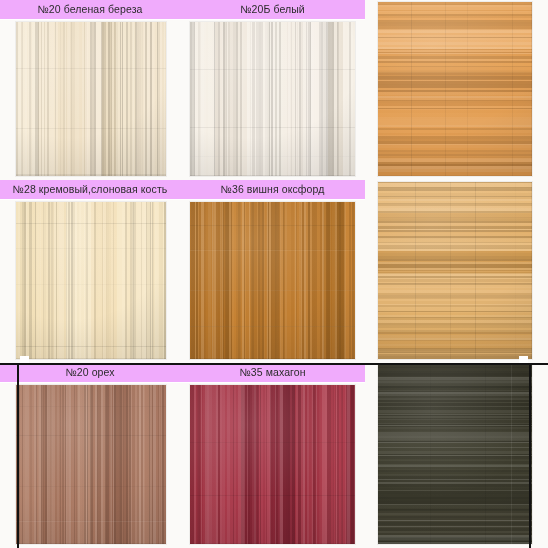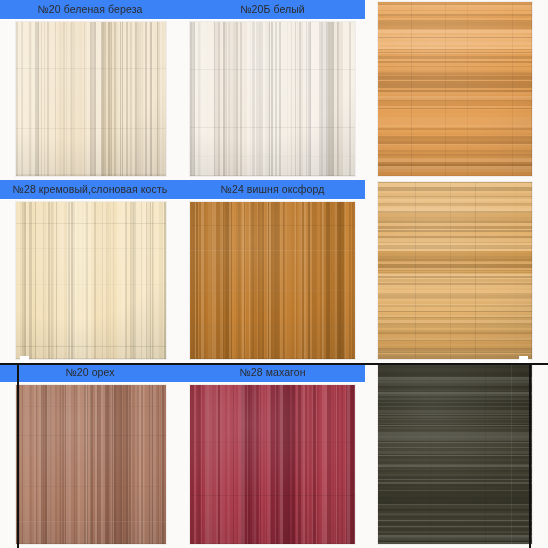--- a/index.html
+++ b/index.html
@@ -29,21 +29,21 @@
   .cell{
     position:relative;
     display:flex;
     flex-direction:column;
     box-sizing:border-box;
     background:#ffffff;
   }
   .label-strip{
     height:20px;
     flex:0 0 20px;
-    background:#3b82f6;
+    background:#f0abfc;
     display:flex;
     align-items:center;
     justify-content:center;
     box-sizing:border-box;
     border-bottom:1px solid #ffffff;
   }
   .label-text{
     font-size:10.5px;
     line-height:11px;
     color:#2b2b2b;
@@ -139,21 +139,21 @@
       </div>
       <div class="tile-wrap">
         <div class="tile" id="tile-3">
           <div class="grain" style="background: radial-gradient(120% 90% at 35% 25%, rgba(255, 255, 255, 0.1), rgba(0, 0, 0, 0) 55%, rgba(0, 0, 0, 0.1) 100%), linear-gradient(rgba(0, 0, 0, 0) 0%, rgba(0, 0, 0, 0) 13.39%, rgba(0, 0, 0, 0.09) 13.74%, rgba(255, 255, 255, 0.07) 14.09%, rgba(0, 0, 0, 0) 14.09%, rgba(0, 0, 0, 0) 29.51%, rgba(0, 0, 0, 0.09) 29.86%, rgba(255, 255, 255, 0.07) 30.21%, rgba(0, 0, 0, 0) 30.21%, rgba(0, 0, 0, 0) 52.46%, rgba(0, 0, 0, 0.09) 52.81%, rgba(255, 255, 255, 0.07) 53.16%, rgba(0, 0, 0, 0) 53.16%, rgba(0, 0, 0, 0) 91.68%, rgba(0, 0, 0, 0.09) 92.03%, rgba(255, 255, 255, 0.07) 92.38%, rgba(0, 0, 0, 0) 92.38%, rgba(0, 0, 0, 0) 99.3%, rgba(0, 0, 0, 0.09) 99.65%, rgba(255, 255, 255, 0.07) 100%), linear-gradient(90deg, rgba(255, 255, 255, 0.04) 0%, rgba(255, 255, 255, 0.04) 1.34%, rgba(255, 255, 255, 0.137) 1.34%, rgba(255, 255, 255, 0.137) 2.9%, rgba(0, 0, 0, 0.024) 2.9%, rgba(0, 0, 0, 0.024) 4.15%, rgba(0, 0, 0, 0.09) 4.15%, rgba(0, 0, 0, 0.09) 5.56%, rgba(0, 0, 0, 0.145) 5.56%, rgba(0, 0, 0, 0.145) 6.81%, rgba(255, 255, 255, 0.15) 6.81%, rgba(255, 255, 255, 0.15) 7.17%, rgba(255, 255, 255, 0.035) 7.17%, rgba(255, 255, 255, 0.035) 7.43%, rgba(255, 255, 255, 0.07) 7.43%, rgba(255, 255, 255, 0.07) 8.94%, rgba(0, 0, 0, 0.114) 8.94%, rgba(0, 0, 0, 0.114) 10.41%, rgba(255, 255, 255, 0.004) 10.41%, rgba(255, 255, 255, 0.004) 11.49%, rgba(0, 0, 0, 0.004) 11.49%, rgba(0, 0, 0, 0.004) 12.8%, rgba(0, 0, 0, 0.133) 12.8%, rgba(0, 0, 0, 0.133) 13.45%, rgba(255, 255, 255, 0.03) 13.45%, rgba(255, 255, 255, 0.03) 14.29%, rgba(255, 255, 255, 0.075) 14.29%, rgba(255, 255, 255, 0.075) 15.3%, rgba(255, 255, 255, 0.047) 15.3%, rgba(255, 255, 255, 0.047) 16.19%, rgba(255, 255, 255, 0.07) 16.19%, rgba(255, 255, 255, 0.07) 16.97%, rgba(0, 0, 0, 0) 16.97%, rgba(0, 0, 0, 0) 18.03%, rgba(0, 0, 0, 0.07) 18.03%, rgba(0, 0, 0, 0.07) 18.39%, rgba(0, 0, 0, 0.024) 18.39%, rgba(0, 0, 0, 0.024) 19.73%, rgba(255, 255, 255, 0.027) 19.73%, rgba(255, 255, 255, 0.027) 21.14%, rgba(0, 0, 0, 0.118) 21.14%, rgba(0, 0, 0, 0.118) 22.45%, rgba(0, 0, 0, 0.02) 22.45%, rgba(0, 0, 0, 0.02) 23.22%, rgba(0, 0, 0, 0.08) 23.22%, rgba(0, 0, 0, 0.08) 24.49%, rgba(0, 0, 0, 0.035) 24.49%, rgba(0, 0, 0, 0.035) 25.3%, rgba(255, 255, 255, 0.1) 25.3%, rgba(255, 255, 255, 0.1) 26.92%, rgba(0, 0, 0, 0.12) 26.92%, rgba(0, 0, 0, 0.12) 27.5%, rgba(255, 255, 255, 0.09) 27.5%, rgba(255, 255, 255, 0.09) 28.82%, rgba(255, 255, 255, 0.15) 28.82%, rgba(255, 255, 255, 0.15) 30.41%, rgba(0, 0, 0, 0.075) 30.41%, rgba(0, 0, 0, 0.075) 30.74%, rgba(255, 255, 255, 0.133) 30.74%, rgba(255, 255, 255, 0.133) 31.75%, rgba(0, 0, 0, 0.01) 31.75%, rgba(0, 0, 0, 0.01) 33.07%, rgba(0, 0, 0, 0.067) 33.07%, rgba(0, 0, 0, 0.067) 33.87%, rgba(255, 255, 255, 0.035) 33.87%, rgba(255, 255, 255, 0.035) 34.55%, rgba(0, 0, 0, 0.11) 34.55%, rgba(0, 0, 0, 0.11) 35.96%, rgba(0, 0, 0, 0) 35.96%, rgba(0, 0, 0, 0) 36.83%, rgba(0, 0, 0, 0.145) 36.83%, rgba(0, 0, 0, 0.145) 38.18%, rgba(0, 0, 0, 0.05) 38.18%, rgba(0, 0, 0, 0.05) 39.2%, rgba(255, 255, 255, 0.106) 39.2%, rgba(255, 255, 255, 0.106) 40.69%, rgba(0, 0, 0, 0.016) 40.69%, rgba(0, 0, 0, 0.016) 41.69%, rgba(255, 255, 255, 0.02) 41.69%, rgba(255, 255, 255, 0.02) 42.86%, rgba(255, 255, 255, 0.067) 42.86%, rgba(255, 255, 255, 0.067) 43.16%, rgba(0, 0, 0, 0.03) 43.16%, rgba(0, 0, 0, 0.03) 43.61%, rgba(0, 0, 0, 0.008) 43.61%, rgba(0, 0, 0, 0.008) 45.2%, rgba(255, 255, 255, 0.086) 45.2%, rgba(255, 255, 255, 0.086) 45.84%, rgba(0, 0, 0, 0.024) 45.84%, rgba(0, 0, 0, 0.024) 46.67%, rgba(255, 255, 255, 0.13) 46.67%, rgba(255, 255, 255, 0.13) 46.97%, rgba(0, 0, 0, 0.082) 46.97%, rgba(0, 0, 0, 0.082) 48.1%, rgba(255, 255, 255, 0.035) 48.1%, rgba(255, 255, 255, 0.035) 49.19%, rgba(255, 255, 255, 0.055) 49.19%, rgba(255, 255, 255, 0.055) 50.33%, rgba(255, 255, 255, 0.11) 50.33%, rgba(255, 255, 255, 0.11) 51.75%, rgba(0, 0, 0, 0.094) 51.75%, rgba(0, 0, 0, 0.094) 53.13%, rgba(255, 255, 255, 0.04) 53.13%, rgba(255, 255, 255, 0.04) 54.65%, rgba(255, 255, 255, 0.06) 54.65%, rgba(255, 255, 255, 0.06) 56.05%, rgba(255, 255, 255, 0.043) 56.05%, rgba(255, 255, 255, 0.043) 57.04%, rgba(255, 255, 255, 0.04) 57.04%, rgba(255, 255, 255, 0.04) 57.34%, rgba(0, 0, 0, 0.06) 57.34%, rgba(0, 0, 0, 0.06) 58.29%, rgba(255, 255, 255, 0.14) 58.29%, rgba(255, 255, 255, 0.14) 58.81%, rgba(255, 255, 255, 0.098) 58.81%, rgba(255, 255, 255, 0.098) 60.11%, rgba(0, 0, 0, 0.05) 60.11%, rgba(0, 0, 0, 0.05) 60.47%, rgba(0, 0, 0, 0.03) 60.47%, rgba(0, 0, 0, 0.03) 62.08%, rgba(0, 0, 0, 0.016) 62.08%, rgba(0, 0, 0, 0.016) 63.29%, rgba(255, 255, 255, 0.05) 63.29%, rgba(255, 255, 255, 0.05) 64.78%, rgba(0, 0, 0, 0.063) 64.78%, rgba(0, 0, 0, 0.063) 65.58%, rgba(255, 255, 255, 0.008) 65.58%, rgba(255, 255, 255, 0.008) 66.94%, rgba(255, 255, 255, 0.035) 66.94%, rgba(255, 255, 255, 0.035) 68.43%, rgba(255, 255, 255, 0.055) 68.43%, rgba(255, 255, 255, 0.055) 69.77%, rgba(255, 255, 255, 0.008) 69.77%, rgba(255, 255, 255, 0.008) 70.14%, rgba(255, 255, 255, 0.06) 70.14%, rgba(255, 255, 255, 0.06) 70.99%, rgba(255, 255, 255, 0.125) 70.99%, rgba(255, 255, 255, 0.125) 71.63%, rgba(255, 255, 255, 0.118) 71.63%, rgba(255, 255, 255, 0.118) 72.97%, rgba(0, 0, 0, 0.098) 72.97%, rgba(0, 0, 0, 0.098) 73.81%, rgba(255, 255, 255, 0.016) 73.81%, rgba(255, 255, 255, 0.016) 75.45%, rgba(255, 255, 255, 0.004) 75.45%, rgba(255, 255, 255, 0.004) 75.93%, rgba(0, 0, 0, 0.086) 75.93%, rgba(0, 0, 0, 0.086) 77.41%, rgba(0, 0, 0, 0.07) 77.41%, rgba(0, 0, 0, 0.07) 77.96%, rgba(0, 0, 0, 0.137) 77.96%, rgba(0, 0, 0, 0.137) 78.68%, rgba(0, 0, 0, 0.08) 78.68%, rgba(0, 0, 0, 0.08) 79.72%, rgba(255, 255, 255, 0.02) 79.72%, rgba(255, 255, 255, 0.02) 80.44%, rgba(255, 255, 255, 0.055) 80.44%, rgba(255, 255, 255, 0.055) 81.73%, rgba(0, 0, 0, 0.06) 81.73%, rgba(0, 0, 0, 0.06) 82.09%, rgba(255, 255, 255, 0.063) 82.09%, rgba(255, 255, 255, 0.063) 83.6%, rgba(0, 0, 0, 0.063) 83.6%, rgba(0, 0, 0, 0.063) 83.91%, rgba(0, 0, 0, 0.08) 83.91%, rgba(0, 0, 0, 0.08) 84.31%, rgba(255, 255, 255, 0.098) 84.31%, rgba(255, 255, 255, 0.098) 85.66%, rgba(255, 255, 255, 0.12) 85.66%, rgba(255, 255, 255, 0.12) 86.63%, rgba(0, 0, 0, 0.1) 86.63%, rgba(0, 0, 0, 0.1) 87.4%, rgba(0, 0, 0, 0.03) 87.4%, rgba(0, 0, 0, 0.03) 89.01%, rgba(0, 0, 0, 0.137) 89.01%, rgba(0, 0, 0, 0.137) 90.04%, rgba(255, 255, 255, 0.008) 90.04%, rgba(255, 255, 255, 0.008) 90.54%, rgba(0, 0, 0, 0.125) 90.54%, rgba(0, 0, 0, 0.125) 91.36%, rgba(0, 0, 0, 0.043) 91.36%, rgba(0, 0, 0, 0.043) 91.95%, rgba(255, 255, 255, 0.06) 91.95%, rgba(255, 255, 255, 0.06) 92.89%, rgba(255, 255, 255, 0.15) 92.89%, rgba(255, 255, 255, 0.15) 93.23%, rgba(255, 255, 255, 0.133) 93.23%, rgba(255, 255, 255, 0.133) 94.57%, rgba(255, 255, 255, 0.094) 94.57%, rgba(255, 255, 255, 0.094) 95.03%, rgba(0, 0, 0, 0.027) 95.03%, rgba(0, 0, 0, 0.027) 96.68%, rgba(0, 0, 0, 0.055) 96.68%, rgba(0, 0, 0, 0.055) 96.97%, rgba(0, 0, 0, 0.03) 96.97%, rgba(0, 0, 0, 0.03) 97.79%, rgba(255, 255, 255, 0.106) 97.79%, rgba(255, 255, 255, 0.106) 99%, rgba(0, 0, 0, 0.145) 99%, rgba(0, 0, 0, 0.145) 100%), linear-gradient(90deg, rgb(243, 225, 185) 0%, rgb(243, 225, 185) 16.31%, rgb(244, 226, 188) 16.31%, rgb(244, 226, 188) 33.2%, rgb(248, 234, 202) 33.2%, rgb(248, 234, 202) 50.29%, rgb(244, 225, 186) 50.29%, rgb(244, 225, 186) 67.66%, rgb(247, 231, 196) 67.66%, rgb(247, 231, 196) 77.29%, rgb(247, 232, 199) 77.29%, rgb(247, 232, 199) 91.08%, rgb(246, 230, 194) 91.08%, rgb(246, 230, 194) 100%) rgb(245, 227, 189);"></div>
         </div>
       </div>
     </div>
 
     <div class="cell c1">
       <div class="label-strip">
-        <span class="label-text">№24 вишня оксфорд</span>
+        <span class="label-text">№36 вишня оксфорд</span>
       </div>
       <div class="tile-wrap">
         <div class="tile" id="tile-4">
           <div class="grain" style="background: radial-gradient(120% 90% at 35% 25%, rgba(255, 255, 255, 0.1), rgba(0, 0, 0, 0) 55%, rgba(0, 0, 0, 0.1) 100%), linear-gradient(rgba(0, 0, 0, 0) 0%, rgba(0, 0, 0, 0) 14.73%, rgba(0, 0, 0, 0.09) 15.08%, rgba(255, 255, 255, 0.07) 15.43%, rgba(0, 0, 0, 0) 15.43%, rgba(0, 0, 0, 0) 30.21%, rgba(0, 0, 0, 0.09) 30.56%, rgba(255, 255, 255, 0.07) 30.91%, rgba(0, 0, 0, 0) 30.91%, rgba(0, 0, 0, 0) 55.77%, rgba(0, 0, 0, 0.09) 56.12%, rgba(255, 255, 255, 0.07) 56.47%, rgba(0, 0, 0, 0) 56.47%, rgba(0, 0, 0, 0) 78.78%, rgba(0, 0, 0, 0.09) 79.13%, rgba(255, 255, 255, 0.07) 79.48%, rgba(0, 0, 0, 0) 79.48%, rgba(0, 0, 0, 0) 99.3%, rgba(0, 0, 0, 0.09) 99.65%, rgba(255, 255, 255, 0.07) 100%), linear-gradient(90deg, rgba(0, 0, 0, 0.067) 0%, rgba(0, 0, 0, 0.067) 0.65%, rgba(0, 0, 0, 0.12) 0.65%, rgba(0, 0, 0, 0.12) 1.59%, rgba(0, 0, 0, 0.125) 1.59%, rgba(0, 0, 0, 0.125) 2.8%, rgba(255, 255, 255, 0.137) 2.8%, rgba(255, 255, 255, 0.137) 3.75%, rgba(0, 0, 0, 0.153) 3.75%, rgba(0, 0, 0, 0.153) 4.74%, rgba(255, 255, 255, 0.07) 4.74%, rgba(255, 255, 255, 0.07) 5.46%, rgba(0, 0, 0, 0.063) 5.46%, rgba(0, 0, 0, 0.063) 6.47%, rgba(0, 0, 0, 0.004) 6.47%, rgba(0, 0, 0, 0.004) 6.88%, rgba(255, 255, 255, 0.14) 6.88%, rgba(255, 255, 255, 0.14) 8.44%, rgba(0, 0, 0, 0.055) 8.44%, rgba(0, 0, 0, 0.055) 9.15%, rgba(0, 0, 0, 0.04) 9.15%, rgba(0, 0, 0, 0.04) 9.57%, rgba(0, 0, 0, 0.01) 9.57%, rgba(0, 0, 0, 0.01) 11.2%, rgba(255, 255, 255, 0.06) 11.2%, rgba(255, 255, 255, 0.06) 12.73%, rgba(255, 255, 255, 0.01) 12.73%, rgba(255, 255, 255, 0.01) 13.38%, rgba(255, 255, 255, 0.153) 13.38%, rgba(255, 255, 255, 0.153) 13.74%, rgba(255, 255, 255, 0.086) 13.74%, rgba(255, 255, 255, 0.086) 14.44%, rgba(0, 0, 0, 0.15) 14.44%, rgba(0, 0, 0, 0.15) 14.71%, rgba(255, 255, 255, 0.13) 14.71%, rgba(255, 255, 255, 0.13) 15.1%, rgba(255, 255, 255, 0.125) 15.1%, rgba(255, 255, 255, 0.125) 15.75%, rgba(0, 0, 0, 0.075) 15.75%, rgba(0, 0, 0, 0.075) 17.08%, rgba(0, 0, 0, 0.05) 17.08%, rgba(0, 0, 0, 0.05) 18.32%, rgba(255, 255, 255, 0.106) 18.32%, rgba(255, 255, 255, 0.106) 18.79%, rgba(255, 255, 255, 0.067) 18.79%, rgba(255, 255, 255, 0.067) 19.1%, rgba(255, 255, 255, 0.118) 19.1%, rgba(255, 255, 255, 0.118) 19.39%, rgba(255, 255, 255, 0.13) 19.39%, rgba(255, 255, 255, 0.13) 20%, rgba(0, 0, 0, 0.137) 20%, rgba(0, 0, 0, 0.137) 20.3%, rgba(0, 0, 0, 0.12) 20.3%, rgba(0, 0, 0, 0.12) 20.66%, rgba(0, 0, 0, 0.035) 20.66%, rgba(0, 0, 0, 0.035) 21.43%, rgba(0, 0, 0, 0.114) 21.43%, rgba(0, 0, 0, 0.114) 22.03%, rgba(0, 0, 0, 0.133) 22.03%, rgba(0, 0, 0, 0.133) 23.46%, rgba(255, 255, 255, 0.027) 23.46%, rgba(255, 255, 255, 0.027) 23.76%, rgba(255, 255, 255, 0.114) 23.76%, rgba(255, 255, 255, 0.114) 25.04%, rgba(0, 0, 0, 0.086) 25.04%, rgba(0, 0, 0, 0.086) 25.4%, rgba(255, 255, 255, 0.03) 25.4%, rgba(255, 255, 255, 0.03) 26.78%, rgba(0, 0, 0, 0) 26.78%, rgba(0, 0, 0, 0) 27.74%, rgba(0, 0, 0, 0.05) 27.74%, rgba(0, 0, 0, 0.05) 29.25%, rgba(0, 0, 0, 0.118) 29.25%, rgba(0, 0, 0, 0.118) 30.03%, rgba(0, 0, 0, 0.075) 30.03%, rgba(0, 0, 0, 0.075) 31.01%, rgba(0, 0, 0, 0.024) 31.01%, rgba(0, 0, 0, 0.024) 31.79%, rgba(255, 255, 255, 0.13) 31.79%, rgba(255, 255, 255, 0.13) 32.86%, rgba(0, 0, 0, 0.145) 32.86%, rgba(0, 0, 0, 0.145) 33.61%, rgba(255, 255, 255, 0.04) 33.61%, rgba(255, 255, 255, 0.04) 34.13%, rgba(0, 0, 0, 0.03) 34.13%, rgba(0, 0, 0, 0.03) 35.52%, rgba(255, 255, 255, 0.137) 35.52%, rgba(255, 255, 255, 0.137) 36.55%, rgba(0, 0, 0, 0.05) 36.55%, rgba(0, 0, 0, 0.05) 37.26%, rgba(0, 0, 0, 0.125) 37.26%, rgba(0, 0, 0, 0.125) 38.75%, rgba(0, 0, 0, 0.05) 38.75%, rgba(0, 0, 0, 0.05) 40.4%, rgba(255, 255, 255, 0.05) 40.4%, rgba(255, 255, 255, 0.05) 41.02%, rgba(0, 0, 0, 0.12) 41.02%, rgba(0, 0, 0, 0.12) 42.62%, rgba(0, 0, 0, 0.063) 42.62%, rgba(0, 0, 0, 0.063) 43.41%, rgba(0, 0, 0, 0.15) 43.41%, rgba(0, 0, 0, 0.15) 44.72%, rgba(255, 255, 255, 0.047) 44.72%, rgba(255, 255, 255, 0.047) 45.49%, rgba(255, 255, 255, 0) 45.49%, rgba(255, 255, 255, 0) 46.01%, rgba(255, 255, 255, 0.027) 46.01%, rgba(255, 255, 255, 0.027) 46.61%, rgba(255, 255, 255, 0.145) 46.61%, rgba(255, 255, 255, 0.145) 47.52%, rgba(0, 0, 0, 0.157) 47.52%, rgba(0, 0, 0, 0.157) 48.1%, rgba(255, 255, 255, 0.13) 48.1%, rgba(255, 255, 255, 0.13) 49.22%, rgba(0, 0, 0, 0.13) 49.22%, rgba(0, 0, 0, 0.13) 49.85%, rgba(0, 0, 0, 0.106) 49.85%, rgba(0, 0, 0, 0.106) 51.39%, rgba(0, 0, 0, 0.157) 51.39%, rgba(0, 0, 0, 0.157) 52.15%, rgba(0, 0, 0, 0.14) 52.15%, rgba(0, 0, 0, 0.14) 53.65%, rgba(0, 0, 0, 0.09) 53.65%, rgba(0, 0, 0, 0.09) 54.42%, rgba(255, 255, 255, 0.086) 54.42%, rgba(255, 255, 255, 0.086) 54.81%, rgba(255, 255, 255, 0.106) 54.81%, rgba(255, 255, 255, 0.106) 55.36%, rgba(255, 255, 255, 0.075) 55.36%, rgba(255, 255, 255, 0.075) 56.31%, rgba(0, 0, 0, 0.13) 56.31%, rgba(0, 0, 0, 0.13) 57.2%, rgba(0, 0, 0, 0.067) 57.2%, rgba(0, 0, 0, 0.067) 57.51%, rgba(255, 255, 255, 0.07) 57.51%, rgba(255, 255, 255, 0.07) 59.07%, rgba(255, 255, 255, 0.016) 59.07%, rgba(255, 255, 255, 0.016) 60.42%, rgba(0, 0, 0, 0.06) 60.42%, rgba(0, 0, 0, 0.06) 60.9%, rgba(255, 255, 255, 0.024) 60.9%, rgba(255, 255, 255, 0.024) 61.28%, rgba(0, 0, 0, 0.027) 61.28%, rgba(0, 0, 0, 0.027) 62.91%, rgba(255, 255, 255, 0.035) 62.91%, rgba(255, 255, 255, 0.035) 63.6%, rgba(255, 255, 255, 0.137) 63.6%, rgba(255, 255, 255, 0.137) 63.98%, rgba(0, 0, 0, 0.075) 63.98%, rgba(0, 0, 0, 0.075) 64.88%, rgba(255, 255, 255, 0.01) 64.88%, rgba(255, 255, 255, 0.01) 65.98%, rgba(255, 255, 255, 0.075) 65.98%, rgba(255, 255, 255, 0.075) 67.28%, rgba(255, 255, 255, 0.133) 67.28%, rgba(255, 255, 255, 0.133) 67.82%, rgba(0, 0, 0, 0.1) 67.82%, rgba(0, 0, 0, 0.1) 69.08%, rgba(255, 255, 255, 0.153) 69.08%, rgba(255, 255, 255, 0.153) 70.17%, rgba(255, 255, 255, 0.047) 70.17%, rgba(255, 255, 255, 0.047) 71.77%, rgba(0, 0, 0, 0.157) 71.77%, rgba(0, 0, 0, 0.157) 72.75%, rgba(255, 255, 255, 0.09) 72.75%, rgba(255, 255, 255, 0.09) 73.89%, rgba(0, 0, 0, 0.09) 73.89%, rgba(0, 0, 0, 0.09) 74.22%, rgba(0, 0, 0, 0.08) 74.22%, rgba(0, 0, 0, 0.08) 75.78%, rgba(0, 0, 0, 0.03) 75.78%, rgba(0, 0, 0, 0.03) 76.06%, rgba(0, 0, 0, 0.075) 76.06%, rgba(0, 0, 0, 0.075) 77.2%, rgba(255, 255, 255, 0.02) 77.2%, rgba(255, 255, 255, 0.02) 78.52%, rgba(0, 0, 0, 0.07) 78.52%, rgba(0, 0, 0, 0.07) 79.88%, rgba(255, 255, 255, 0.153) 79.88%, rgba(255, 255, 255, 0.153) 81.18%, rgba(255, 255, 255, 0.04) 81.18%, rgba(255, 255, 255, 0.04) 82.32%, rgba(0, 0, 0, 0.114) 82.32%, rgba(0, 0, 0, 0.114) 83.29%, rgba(0, 0, 0, 0.13) 83.29%, rgba(0, 0, 0, 0.13) 84.89%, rgba(255, 255, 255, 0.047) 84.89%, rgba(255, 255, 255, 0.047) 85.45%, rgba(0, 0, 0, 0) 85.45%, rgba(0, 0, 0, 0) 85.93%, rgba(255, 255, 255, 0.027) 85.93%, rgba(255, 255, 255, 0.027) 87.07%, rgba(255, 255, 255, 0.04) 87.07%, rgba(255, 255, 255, 0.04) 87.78%, rgba(255, 255, 255, 0.125) 87.78%, rgba(255, 255, 255, 0.125) 89.09%, rgba(0, 0, 0, 0.118) 89.09%, rgba(0, 0, 0, 0.118) 90.49%, rgba(0, 0, 0, 0.16) 90.49%, rgba(0, 0, 0, 0.16) 91.25%, rgba(0, 0, 0, 0.106) 91.25%, rgba(0, 0, 0, 0.106) 92.61%, rgba(0, 0, 0, 0.094) 92.61%, rgba(0, 0, 0, 0.094) 93.46%, rgba(255, 255, 255, 0.094) 93.46%, rgba(255, 255, 255, 0.094) 94.75%, rgba(255, 255, 255, 0.024) 94.75%, rgba(255, 255, 255, 0.024) 96.24%, rgba(0, 0, 0, 0.1) 96.24%, rgba(0, 0, 0, 0.1) 97.44%, rgba(255, 255, 255, 0.004) 97.44%, rgba(255, 255, 255, 0.004) 98.47%, rgba(0, 0, 0, 0.125) 98.47%, rgba(0, 0, 0, 0.125) 99.38%, rgba(0, 0, 0, 0.063) 99.38%, rgba(0, 0, 0, 0.063) 99.91%, rgba(0, 0, 0, 0.15) 99.91%, rgba(0, 0, 0, 0.15) 100%), linear-gradient(90deg, rgb(186, 120, 44) 0%, rgb(186, 120, 44) 16.84%, rgb(180, 115, 40) 16.84%, rgb(180, 115, 40) 25.56%, rgb(198, 130, 51) 25.56%, rgb(198, 130, 51) 37.71%, rgb(190, 123, 46) 37.71%, rgb(190, 123, 46) 52.43%, rgb(193, 125, 47) 52.43%, rgb(193, 125, 47) 66.9%, rgb(190, 123, 46) 66.9%, rgb(190, 123, 46) 80.85%, rgb(178, 114, 39) 80.85%, rgb(178, 114, 39) 93.81%, rgb(199, 130, 51) 93.81%, rgb(199, 130, 51) 100%) rgb(201, 132, 52);"></div>
         </div>
       </div>
     </div>
 
     <div class="cell c2">
       <div class="tile-wrap">
@@ -169,21 +169,21 @@
       </div>
       <div class="tile-wrap">
         <div class="tile" id="tile-6">
           <div class="grain" style="background: radial-gradient(120% 90% at 35% 25%, rgba(255, 255, 255, 0.1), rgba(0, 0, 0, 0) 55%, rgba(0, 0, 0, 0.1) 100%), linear-gradient(rgba(0, 0, 0, 0) 0%, rgba(0, 0, 0, 0) 13.41%, rgba(0, 0, 0, 0.09) 13.76%, rgba(255, 255, 255, 0.07) 14.11%, rgba(0, 0, 0, 0) 14.11%, rgba(0, 0, 0, 0) 31.53%, rgba(0, 0, 0, 0.09) 31.88%, rgba(255, 255, 255, 0.07) 32.23%, rgba(0, 0, 0, 0) 32.23%, rgba(0, 0, 0, 0) 63.71%, rgba(0, 0, 0, 0.09) 64.06%, rgba(255, 255, 255, 0.07) 64.41%, rgba(0, 0, 0, 0) 64.41%, rgba(0, 0, 0, 0) 85.16%, rgba(0, 0, 0, 0.09) 85.51%, rgba(255, 255, 255, 0.07) 85.86%, rgba(0, 0, 0, 0) 85.86%, rgba(0, 0, 0, 0) 99.3%, rgba(0, 0, 0, 0.09) 99.65%, rgba(255, 255, 255, 0.07) 100%), linear-gradient(90deg, rgba(0, 0, 0, 0.086) 0%, rgba(0, 0, 0, 0.086) 1.29%, rgba(0, 0, 0, 0.114) 1.29%, rgba(0, 0, 0, 0.114) 2.85%, rgba(255, 255, 255, 0.035) 2.85%, rgba(255, 255, 255, 0.035) 4.13%, rgba(0, 0, 0, 0.1) 4.13%, rgba(0, 0, 0, 0.1) 4.56%, rgba(255, 255, 255, 0.067) 4.56%, rgba(255, 255, 255, 0.067) 6.11%, rgba(255, 255, 255, 0.1) 6.11%, rgba(255, 255, 255, 0.1) 7.33%, rgba(255, 255, 255, 0.094) 7.33%, rgba(255, 255, 255, 0.094) 8.57%, rgba(255, 255, 255, 0.008) 8.57%, rgba(255, 255, 255, 0.008) 9.32%, rgba(0, 0, 0, 0.047) 9.32%, rgba(0, 0, 0, 0.047) 10.77%, rgba(255, 255, 255, 0.02) 10.77%, rgba(255, 255, 255, 0.02) 12.08%, rgba(255, 255, 255, 0.11) 12.08%, rgba(255, 255, 255, 0.11) 13.05%, rgba(0, 0, 0, 0.11) 13.05%, rgba(0, 0, 0, 0.11) 13.87%, rgba(255, 255, 255, 0.008) 13.87%, rgba(255, 255, 255, 0.008) 14.34%, rgba(255, 255, 255, 0.055) 14.34%, rgba(255, 255, 255, 0.055) 15.4%, rgba(255, 255, 255, 0.114) 15.4%, rgba(255, 255, 255, 0.114) 16.65%, rgba(0, 0, 0, 0.157) 16.65%, rgba(0, 0, 0, 0.157) 17.19%, rgba(0, 0, 0, 0.094) 17.19%, rgba(0, 0, 0, 0.094) 18.73%, rgba(0, 0, 0, 0.027) 18.73%, rgba(0, 0, 0, 0.027) 19.46%, rgba(0, 0, 0, 0.133) 19.46%, rgba(0, 0, 0, 0.133) 20.7%, rgba(255, 255, 255, 0.157) 20.7%, rgba(255, 255, 255, 0.157) 21.61%, rgba(255, 255, 255, 0.125) 21.61%, rgba(255, 255, 255, 0.125) 22.48%, rgba(255, 255, 255, 0.07) 22.48%, rgba(255, 255, 255, 0.07) 23.38%, rgba(255, 255, 255, 0.1) 23.38%, rgba(255, 255, 255, 0.1) 24.52%, rgba(0, 0, 0, 0.153) 24.52%, rgba(0, 0, 0, 0.153) 24.79%, rgba(255, 255, 255, 0.09) 24.79%, rgba(255, 255, 255, 0.09) 25.97%, rgba(255, 255, 255, 0.098) 25.97%, rgba(255, 255, 255, 0.098) 26.3%, rgba(0, 0, 0, 0.027) 26.3%, rgba(0, 0, 0, 0.027) 27.48%, rgba(255, 255, 255, 0.05) 27.48%, rgba(255, 255, 255, 0.05) 28.54%, rgba(0, 0, 0, 0.016) 28.54%, rgba(0, 0, 0, 0.016) 29.27%, rgba(0, 0, 0, 0.106) 29.27%, rgba(0, 0, 0, 0.106) 29.76%, rgba(255, 255, 255, 0.03) 29.76%, rgba(255, 255, 255, 0.03) 30.62%, rgba(0, 0, 0, 0.094) 30.62%, rgba(0, 0, 0, 0.094) 31.29%, rgba(0, 0, 0, 0.106) 31.29%, rgba(0, 0, 0, 0.106) 31.82%, rgba(255, 255, 255, 0.055) 31.82%, rgba(255, 255, 255, 0.055) 32.6%, rgba(0, 0, 0, 0.13) 32.6%, rgba(0, 0, 0, 0.13) 33.44%, rgba(255, 255, 255, 0.137) 33.44%, rgba(255, 255, 255, 0.137) 33.83%, rgba(255, 255, 255, 0.106) 33.83%, rgba(255, 255, 255, 0.106) 35.12%, rgba(255, 255, 255, 0.15) 35.12%, rgba(255, 255, 255, 0.15) 36.41%, rgba(255, 255, 255, 0.016) 36.41%, rgba(255, 255, 255, 0.016) 37.49%, rgba(255, 255, 255, 0.03) 37.49%, rgba(255, 255, 255, 0.03) 38.74%, rgba(0, 0, 0, 0.1) 38.74%, rgba(0, 0, 0, 0.1) 39.4%, rgba(255, 255, 255, 0.024) 39.4%, rgba(255, 255, 255, 0.024) 40.16%, rgba(0, 0, 0, 0.043) 40.16%, rgba(0, 0, 0, 0.043) 41.24%, rgba(0, 0, 0, 0.06) 41.24%, rgba(0, 0, 0, 0.06) 41.64%, rgba(255, 255, 255, 0.07) 41.64%, rgba(255, 255, 255, 0.07) 42.82%, rgba(0, 0, 0, 0.004) 42.82%, rgba(0, 0, 0, 0.004) 43.18%, rgba(0, 0, 0, 0.004) 43.18%, rgba(0, 0, 0, 0.004) 43.78%, rgba(0, 0, 0, 0.02) 43.78%, rgba(0, 0, 0, 0.02) 44.72%, rgba(0, 0, 0, 0.008) 44.72%, rgba(0, 0, 0, 0.008) 45.36%, rgba(0, 0, 0, 0.125) 45.36%, rgba(0, 0, 0, 0.125) 46.84%, rgba(255, 255, 255, 0.133) 46.84%, rgba(255, 255, 255, 0.133) 47.53%, rgba(0, 0, 0, 0.153) 47.53%, rgba(0, 0, 0, 0.153) 48.11%, rgba(255, 255, 255, 0.016) 48.11%, rgba(255, 255, 255, 0.016) 49.42%, rgba(0, 0, 0, 0.137) 49.42%, rgba(0, 0, 0, 0.137) 50.1%, rgba(0, 0, 0, 0.145) 50.1%, rgba(0, 0, 0, 0.145) 51.01%, rgba(0, 0, 0, 0.004) 51.01%, rgba(0, 0, 0, 0.004) 51.65%, rgba(255, 255, 255, 0.004) 51.65%, rgba(255, 255, 255, 0.004) 52.54%, rgba(255, 255, 255, 0.145) 52.54%, rgba(255, 255, 255, 0.145) 53.73%, rgba(0, 0, 0, 0.133) 53.73%, rgba(0, 0, 0, 0.133) 54.39%, rgba(0, 0, 0, 0.09) 54.39%, rgba(0, 0, 0, 0.09) 55.93%, rgba(0, 0, 0, 0.09) 55.93%, rgba(0, 0, 0, 0.09) 56.44%, rgba(255, 255, 255, 0.047) 56.44%, rgba(255, 255, 255, 0.047) 56.73%, rgba(255, 255, 255, 0.137) 56.73%, rgba(255, 255, 255, 0.137) 57.72%, rgba(0, 0, 0, 0.04) 57.72%, rgba(0, 0, 0, 0.04) 58.24%, rgba(255, 255, 255, 0.06) 58.24%, rgba(255, 255, 255, 0.06) 58.74%, rgba(255, 255, 255, 0.055) 58.74%, rgba(255, 255, 255, 0.055) 59.3%, rgba(0, 0, 0, 0.13) 59.3%, rgba(0, 0, 0, 0.13) 60.77%, rgba(0, 0, 0, 0.12) 60.77%, rgba(0, 0, 0, 0.12) 62.27%, rgba(255, 255, 255, 0.016) 62.27%, rgba(255, 255, 255, 0.016) 62.84%, rgba(255, 255, 255, 0.075) 62.84%, rgba(255, 255, 255, 0.075) 63.55%, rgba(255, 255, 255, 0.13) 63.55%, rgba(255, 255, 255, 0.13) 64.18%, rgba(0, 0, 0, 0.05) 64.18%, rgba(0, 0, 0, 0.05) 64.82%, rgba(255, 255, 255, 0.145) 64.82%, rgba(255, 255, 255, 0.145) 65.55%, rgba(0, 0, 0, 0.153) 65.55%, rgba(0, 0, 0, 0.153) 66.43%, rgba(255, 255, 255, 0.05) 66.43%, rgba(255, 255, 255, 0.05) 66.94%, rgba(0, 0, 0, 0.055) 66.94%, rgba(0, 0, 0, 0.055) 68.56%, rgba(0, 0, 0, 0.086) 68.56%, rgba(0, 0, 0, 0.086) 69.3%, rgba(0, 0, 0, 0.133) 69.3%, rgba(0, 0, 0, 0.133) 70.41%, rgba(255, 255, 255, 0.03) 70.41%, rgba(255, 255, 255, 0.03) 71.46%, rgba(0, 0, 0, 0.08) 71.46%, rgba(0, 0, 0, 0.08) 72.08%, rgba(0, 0, 0, 0.027) 72.08%, rgba(0, 0, 0, 0.027) 73.09%, rgba(255, 255, 255, 0.047) 73.09%, rgba(255, 255, 255, 0.047) 73.63%, rgba(0, 0, 0, 0.125) 73.63%, rgba(0, 0, 0, 0.125) 74.38%, rgba(0, 0, 0, 0.043) 74.38%, rgba(0, 0, 0, 0.043) 75.04%, rgba(0, 0, 0, 0.145) 75.04%, rgba(0, 0, 0, 0.145) 76.53%, rgba(255, 255, 255, 0.094) 76.53%, rgba(255, 255, 255, 0.094) 77.17%, rgba(0, 0, 0, 0.047) 77.17%, rgba(0, 0, 0, 0.047) 78.51%, rgba(0, 0, 0, 0.047) 78.51%, rgba(0, 0, 0, 0.047) 79.52%, rgba(255, 255, 255, 0.075) 79.52%, rgba(255, 255, 255, 0.075) 80.86%, rgba(0, 0, 0, 0.063) 80.86%, rgba(0, 0, 0, 0.063) 81.94%, rgba(255, 255, 255, 0.14) 81.94%, rgba(255, 255, 255, 0.14) 83.27%, rgba(0, 0, 0, 0.07) 83.27%, rgba(0, 0, 0, 0.07) 84.44%, rgba(0, 0, 0, 0.067) 84.44%, rgba(0, 0, 0, 0.067) 84.99%, rgba(255, 255, 255, 0.125) 84.99%, rgba(255, 255, 255, 0.125) 85.51%, rgba(255, 255, 255, 0.055) 85.51%, rgba(255, 255, 255, 0.055) 86.19%, rgba(0, 0, 0, 0.024) 86.19%, rgba(0, 0, 0, 0.024) 87.24%, rgba(0, 0, 0, 0.027) 87.24%, rgba(0, 0, 0, 0.027) 88.49%, rgba(0, 0, 0, 0.094) 88.49%, rgba(0, 0, 0, 0.094) 88.81%, rgba(0, 0, 0, 0.157) 88.81%, rgba(0, 0, 0, 0.157) 89.65%, rgba(255, 255, 255, 0.106) 89.65%, rgba(255, 255, 255, 0.106) 90.42%, rgba(0, 0, 0, 0.09) 90.42%, rgba(0, 0, 0, 0.09) 91.53%, rgba(255, 255, 255, 0.145) 91.53%, rgba(255, 255, 255, 0.145) 93.06%, rgba(0, 0, 0, 0.094) 93.06%, rgba(0, 0, 0, 0.094) 93.65%, rgba(255, 255, 255, 0.024) 93.65%, rgba(255, 255, 255, 0.024) 94.63%, rgba(0, 0, 0, 0.063) 94.63%, rgba(0, 0, 0, 0.063) 95.53%, rgba(255, 255, 255, 0.086) 95.53%, rgba(255, 255, 255, 0.086) 96.28%, rgba(255, 255, 255, 0.035) 96.28%, rgba(255, 255, 255, 0.035) 96.96%, rgba(255, 255, 255, 0.106) 96.96%, rgba(255, 255, 255, 0.106) 97.58%, rgba(0, 0, 0, 0.12) 97.58%, rgba(0, 0, 0, 0.12) 98.62%, rgba(255, 255, 255, 0.02) 98.62%, rgba(255, 255, 255, 0.02) 100%), linear-gradient(90deg, rgb(175, 126, 103) 0%, rgb(175, 126, 103) 17.89%, rgb(161, 112, 89) 17.89%, rgb(161, 112, 89) 24.28%, rgb(169, 119, 96) 24.28%, rgb(169, 119, 96) 40.55%, rgb(180, 133, 110) 40.55%, rgb(180, 133, 110) 49.97%, rgb(168, 118, 95) 49.97%, rgb(168, 118, 95) 60.1%, rgb(158, 108, 86) 60.1%, rgb(158, 108, 86) 74.37%, rgb(173, 123, 100) 74.37%, rgb(173, 123, 100) 80.49%, rgb(178, 129, 106) 80.49%, rgb(178, 129, 106) 89.56%, rgb(165, 115, 93) 89.56%, rgb(165, 115, 93) 100%) rgb(169, 119, 96);"></div>
         </div>
       </div>
     </div>
 
     <div class="cell c1">
       <div class="label-strip">
-        <span class="label-text">№28 махагон</span>
+        <span class="label-text">№35 махагон</span>
       </div>
       <div class="tile-wrap">
         <div class="tile" id="tile-7">
           <div class="grain" style="background: radial-gradient(120% 90% at 35% 25%, rgba(255, 255, 255, 0.1), rgba(0, 0, 0, 0) 55%, rgba(0, 0, 0, 0.1) 100%), linear-gradient(rgba(0, 0, 0, 0) 0%, rgba(0, 0, 0, 0) 35.98%, rgba(0, 0, 0, 0.09) 36.33%, rgba(255, 255, 255, 0.07) 36.68%, rgba(0, 0, 0, 0) 36.68%, rgba(0, 0, 0, 0) 69.22%, rgba(0, 0, 0, 0.09) 69.57%, rgba(255, 255, 255, 0.07) 69.92%, rgba(0, 0, 0, 0) 69.92%, rgba(0, 0, 0, 0) 99.3%, rgba(0, 0, 0, 0.09) 99.65%, rgba(255, 255, 255, 0.07) 100%), linear-gradient(90deg, rgba(0, 0, 0, 0.133) 0%, rgba(0, 0, 0, 0.133) 1.45%, rgba(0, 0, 0, 0.137) 1.45%, rgba(0, 0, 0, 0.137) 2.46%, rgba(255, 255, 255, 0.106) 2.46%, rgba(255, 255, 255, 0.106) 3.72%, rgba(0, 0, 0, 0.04) 3.72%, rgba(0, 0, 0, 0.04) 4.07%, rgba(0, 0, 0, 0.094) 4.07%, rgba(0, 0, 0, 0.094) 4.59%, rgba(0, 0, 0, 0.125) 4.59%, rgba(0, 0, 0, 0.125) 5.5%, rgba(0, 0, 0, 0.145) 5.5%, rgba(0, 0, 0, 0.145) 6.01%, rgba(0, 0, 0, 0.075) 6.01%, rgba(0, 0, 0, 0.075) 6.7%, rgba(255, 255, 255, 0.12) 6.7%, rgba(255, 255, 255, 0.12) 7.08%, rgba(0, 0, 0, 0.01) 7.08%, rgba(0, 0, 0, 0.01) 7.74%, rgba(255, 255, 255, 0.027) 7.74%, rgba(255, 255, 255, 0.027) 8.89%, rgba(0, 0, 0, 0.008) 8.89%, rgba(0, 0, 0, 0.008) 9.18%, rgba(255, 255, 255, 0.13) 9.18%, rgba(255, 255, 255, 0.13) 10.25%, rgba(255, 255, 255, 0.153) 10.25%, rgba(255, 255, 255, 0.153) 11.8%, rgba(255, 255, 255, 0.11) 11.8%, rgba(255, 255, 255, 0.11) 13.43%, rgba(255, 255, 255, 0.067) 13.43%, rgba(255, 255, 255, 0.067) 14.94%, rgba(255, 255, 255, 0.075) 14.94%, rgba(255, 255, 255, 0.075) 15.86%, rgba(255, 255, 255, 0.14) 15.86%, rgba(255, 255, 255, 0.14) 17.27%, rgba(0, 0, 0, 0.11) 17.27%, rgba(0, 0, 0, 0.11) 18.4%, rgba(255, 255, 255, 0.1) 18.4%, rgba(255, 255, 255, 0.1) 19.18%, rgba(255, 255, 255, 0.03) 19.18%, rgba(255, 255, 255, 0.03) 19.56%, rgba(255, 255, 255, 0.067) 19.56%, rgba(255, 255, 255, 0.067) 19.96%, rgba(255, 255, 255, 0.07) 19.96%, rgba(255, 255, 255, 0.07) 21.11%, rgba(255, 255, 255, 0.008) 21.11%, rgba(255, 255, 255, 0.008) 22.65%, rgba(255, 255, 255, 0.082) 22.65%, rgba(255, 255, 255, 0.082) 24.04%, rgba(255, 255, 255, 0.024) 24.04%, rgba(255, 255, 255, 0.024) 25.47%, rgba(255, 255, 255, 0.027) 25.47%, rgba(255, 255, 255, 0.027) 26.24%, rgba(0, 0, 0, 0.114) 26.24%, rgba(0, 0, 0, 0.114) 26.59%, rgba(255, 255, 255, 0.04) 26.59%, rgba(255, 255, 255, 0.04) 28.03%, rgba(0, 0, 0, 0.01) 28.03%, rgba(0, 0, 0, 0.01) 29.29%, rgba(255, 255, 255, 0.08) 29.29%, rgba(255, 255, 255, 0.08) 30.9%, rgba(255, 255, 255, 0.14) 30.9%, rgba(255, 255, 255, 0.14) 32.48%, rgba(255, 255, 255, 0.11) 32.48%, rgba(255, 255, 255, 0.11) 33.2%, rgba(0, 0, 0, 0.075) 33.2%, rgba(0, 0, 0, 0.075) 34.29%, rgba(255, 255, 255, 0.11) 34.29%, rgba(255, 255, 255, 0.11) 34.9%, rgba(0, 0, 0, 0.1) 34.9%, rgba(0, 0, 0, 0.1) 36.24%, rgba(0, 0, 0, 0.043) 36.24%, rgba(0, 0, 0, 0.043) 37.32%, rgba(255, 255, 255, 0.043) 37.32%, rgba(255, 255, 255, 0.043) 38.58%, rgba(255, 255, 255, 0.106) 38.58%, rgba(255, 255, 255, 0.106) 39.8%, rgba(255, 255, 255, 0.02) 39.8%, rgba(255, 255, 255, 0.02) 40.56%, rgba(0, 0, 0, 0.027) 40.56%, rgba(0, 0, 0, 0.027) 40.97%, rgba(255, 255, 255, 0.02) 40.97%, rgba(255, 255, 255, 0.02) 42.41%, rgba(0, 0, 0, 0.157) 42.41%, rgba(0, 0, 0, 0.157) 43.08%, rgba(255, 255, 255, 0.027) 43.08%, rgba(255, 255, 255, 0.027) 44.23%, rgba(0, 0, 0, 0.03) 44.23%, rgba(0, 0, 0, 0.03) 45.73%, rgba(255, 255, 255, 0.04) 45.73%, rgba(255, 255, 255, 0.04) 46.3%, rgba(0, 0, 0, 0.075) 46.3%, rgba(0, 0, 0, 0.075) 46.6%, rgba(255, 255, 255, 0.063) 46.6%, rgba(255, 255, 255, 0.063) 48.11%, rgba(255, 255, 255, 0.086) 48.11%, rgba(255, 255, 255, 0.086) 49.35%, rgba(0, 0, 0, 0.027) 49.35%, rgba(0, 0, 0, 0.027) 50.12%, rgba(0, 0, 0, 0.004) 50.12%, rgba(0, 0, 0, 0.004) 51.48%, rgba(255, 255, 255, 0.12) 51.48%, rgba(255, 255, 255, 0.12) 51.82%, rgba(0, 0, 0, 0.07) 51.82%, rgba(0, 0, 0, 0.07) 53.24%, rgba(255, 255, 255, 0.094) 53.24%, rgba(255, 255, 255, 0.094) 53.54%, rgba(255, 255, 255, 0.02) 53.54%, rgba(255, 255, 255, 0.02) 53.88%, rgba(255, 255, 255, 0.055) 53.88%, rgba(255, 255, 255, 0.055) 54.48%, rgba(255, 255, 255, 0.153) 54.48%, rgba(255, 255, 255, 0.153) 55.04%, rgba(255, 255, 255, 0.157) 55.04%, rgba(255, 255, 255, 0.157) 56.55%, rgba(0, 0, 0, 0.114) 56.55%, rgba(0, 0, 0, 0.114) 58.07%, rgba(0, 0, 0, 0.133) 58.07%, rgba(0, 0, 0, 0.133) 59.11%, rgba(0, 0, 0, 0.15) 59.11%, rgba(0, 0, 0, 0.15) 60.65%, rgba(255, 255, 255, 0.02) 60.65%, rgba(255, 255, 255, 0.02) 61.85%, rgba(0, 0, 0, 0.12) 61.85%, rgba(0, 0, 0, 0.12) 63.34%, rgba(255, 255, 255, 0) 63.34%, rgba(255, 255, 255, 0) 64.53%, rgba(255, 255, 255, 0.075) 64.53%, rgba(255, 255, 255, 0.075) 65.63%, rgba(0, 0, 0, 0.157) 65.63%, rgba(0, 0, 0, 0.157) 67.05%, rgba(255, 255, 255, 0.067) 67.05%, rgba(255, 255, 255, 0.067) 68.67%, rgba(255, 255, 255, 0.153) 68.67%, rgba(255, 255, 255, 0.153) 69.94%, rgba(0, 0, 0, 0.01) 69.94%, rgba(0, 0, 0, 0.01) 70.55%, rgba(0, 0, 0, 0.027) 70.55%, rgba(0, 0, 0, 0.027) 70.91%, rgba(255, 255, 255, 0.094) 70.91%, rgba(255, 255, 255, 0.094) 72.09%, rgba(255, 255, 255, 0.024) 72.09%, rgba(255, 255, 255, 0.024) 73.34%, rgba(255, 255, 255, 0.043) 73.34%, rgba(255, 255, 255, 0.043) 74.05%, rgba(255, 255, 255, 0.125) 74.05%, rgba(255, 255, 255, 0.125) 74.74%, rgba(0, 0, 0, 0.14) 74.74%, rgba(0, 0, 0, 0.14) 75.99%, rgba(0, 0, 0, 0.086) 75.99%, rgba(0, 0, 0, 0.086) 76.5%, rgba(255, 255, 255, 0.13) 76.5%, rgba(255, 255, 255, 0.13) 76.96%, rgba(255, 255, 255, 0.01) 76.96%, rgba(255, 255, 255, 0.01) 78.19%, rgba(0, 0, 0, 0.047) 78.19%, rgba(0, 0, 0, 0.047) 79.01%, rgba(0, 0, 0, 0.024) 79.01%, rgba(0, 0, 0, 0.024) 79.27%, rgba(0, 0, 0, 0.016) 79.27%, rgba(0, 0, 0, 0.016) 79.9%, rgba(255, 255, 255, 0.098) 79.9%, rgba(255, 255, 255, 0.098) 81.54%, rgba(0, 0, 0, 0.15) 81.54%, rgba(0, 0, 0, 0.15) 81.95%, rgba(255, 255, 255, 0.114) 81.95%, rgba(255, 255, 255, 0.114) 83.12%, rgba(0, 0, 0, 0.14) 83.12%, rgba(0, 0, 0, 0.14) 84.69%, rgba(0, 0, 0, 0.14) 84.69%, rgba(0, 0, 0, 0.14) 85.45%, rgba(0, 0, 0, 0.04) 85.45%, rgba(0, 0, 0, 0.04) 86.52%, rgba(0, 0, 0, 0.145) 86.52%, rgba(0, 0, 0, 0.145) 86.85%, rgba(0, 0, 0, 0.086) 86.85%, rgba(0, 0, 0, 0.086) 87.17%, rgba(255, 255, 255, 0.008) 87.17%, rgba(255, 255, 255, 0.008) 87.88%, rgba(0, 0, 0, 0.082) 87.88%, rgba(0, 0, 0, 0.082) 88.51%, rgba(255, 255, 255, 0.106) 88.51%, rgba(255, 255, 255, 0.106) 88.88%, rgba(255, 255, 255, 0.14) 88.88%, rgba(255, 255, 255, 0.14) 89.38%, rgba(0, 0, 0, 0.114) 89.38%, rgba(0, 0, 0, 0.114) 90.35%, rgba(0, 0, 0, 0.004) 90.35%, rgba(0, 0, 0, 0.004) 91.43%, rgba(0, 0, 0, 0.086) 91.43%, rgba(0, 0, 0, 0.086) 91.93%, rgba(0, 0, 0, 0.118) 91.93%, rgba(0, 0, 0, 0.118) 92.97%, rgba(0, 0, 0, 0.004) 92.97%, rgba(0, 0, 0, 0.004) 93.76%, rgba(255, 255, 255, 0.067) 93.76%, rgba(255, 255, 255, 0.067) 95.36%, rgba(255, 255, 255, 0.157) 95.36%, rgba(255, 255, 255, 0.157) 96.72%, rgba(255, 255, 255, 0.11) 96.72%, rgba(255, 255, 255, 0.11) 97.13%, rgba(0, 0, 0, 0) 97.13%, rgba(0, 0, 0, 0) 97.54%, rgba(0, 0, 0, 0.13) 97.54%, rgba(0, 0, 0, 0.13) 99.16%, rgba(255, 255, 255, 0.125) 99.16%, rgba(255, 255, 255, 0.125) 100%), linear-gradient(90deg, rgb(160, 50, 66) 0%, rgb(160, 50, 66) 18.41%, rgb(168, 56, 73) 18.41%, rgb(168, 56, 73) 30.64%, rgb(137, 38, 54) 30.64%, rgb(137, 38, 54) 41.97%, rgb(169, 57, 74) 41.97%, rgb(169, 57, 74) 48.74%, rgb(137, 39, 55) 48.74%, rgb(137, 39, 55) 63.71%, rgb(159, 49, 65) 63.71%, rgb(159, 49, 65) 78.14%, rgb(173, 61, 77) 78.14%, rgb(173, 61, 77) 94.83%, rgb(140, 40, 56) 94.83%, rgb(140, 40, 56) 100%) rgb(158, 48, 64);"></div>
         </div>
       </div>
     </div>
 
     <div class="cell c2">
       <div class="tile-wrap">

